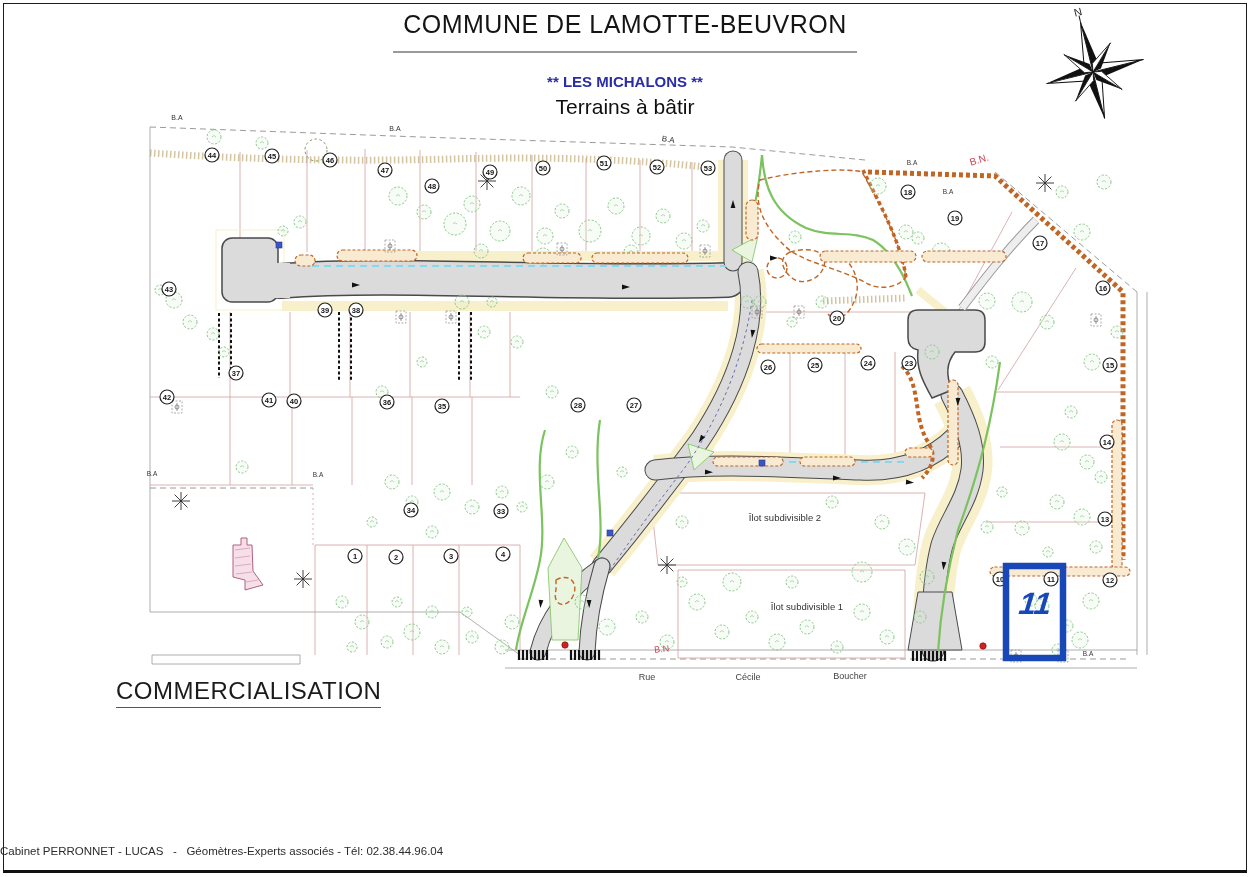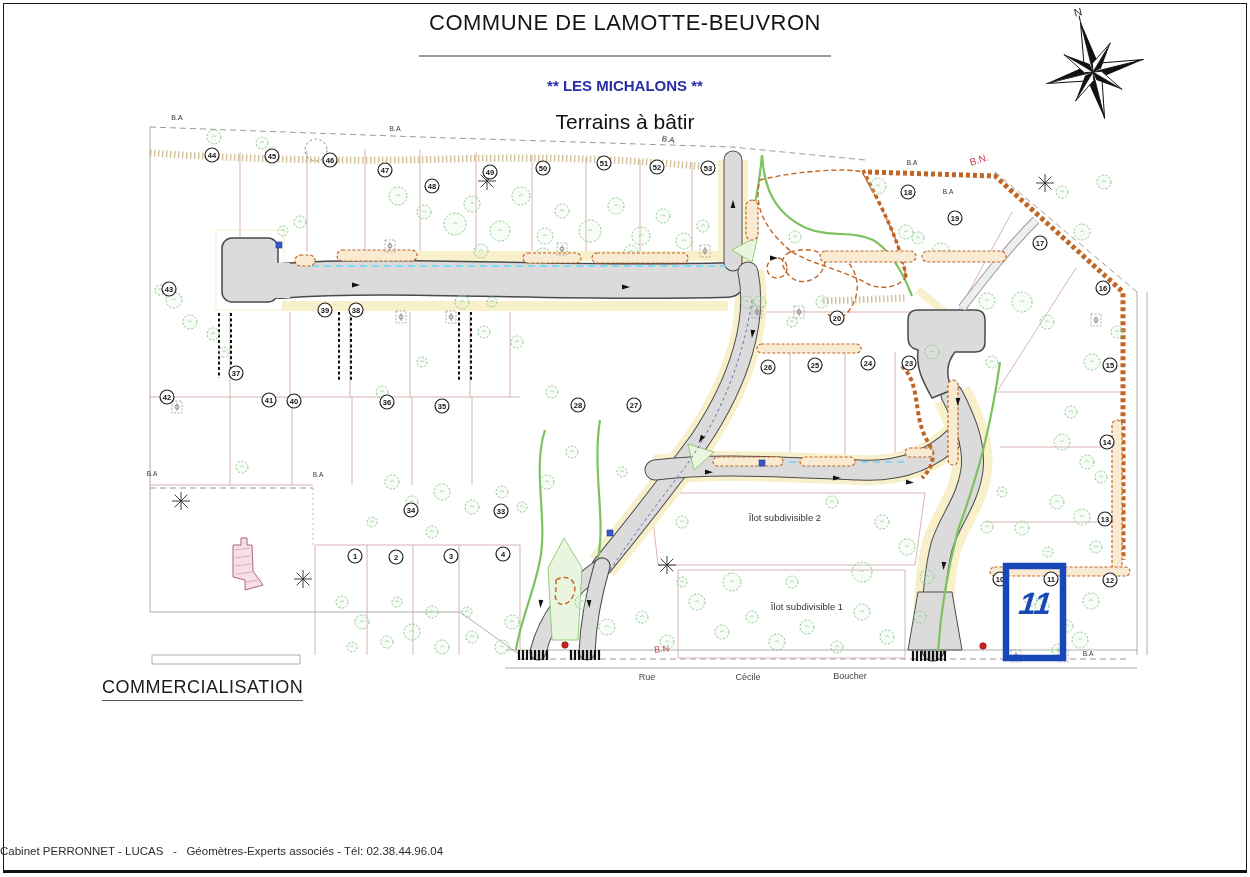--- a/index.html
+++ b/index.html
@@ -2,26 +2,26 @@
 <html><head>
 <meta charset="utf-8">
 <style>
   html,body{margin:0;padding:0;background:#e8e8e8;}
   #page{position:relative;width:1250px;height:877px;background:#ffffff;
         font-family:"Liberation Sans", sans-serif;overflow:hidden;}
   #frame{position:absolute;left:3px;top:3px;right:3px;bottom:4px;
          border:1.5px solid #1c1c1c;border-bottom:3px solid #111;pointer-events:none;}
   
   #hdr{position:absolute;left:0;top:10px;width:100%;text-align:center;}
-  #title{display:inline-block;font-size:22px;letter-spacing:.5px;color:#141414;
-         border-bottom:2px solid #9a9a9a;padding:0 10px 19px 10px;font-weight:400;}
+  #title{display:inline-block;font-size:25px;letter-spacing:.5px;color:#141414;
+         border-bottom:2px solid #9a9a9a;padding:0 10px 12px 10px;font-weight:400;}
   #sub1{margin-top:20px;font-size:15px;font-weight:bold;color:#2a2da6;}
-  #sub2{margin-top:16px;font-size:21px;color:#101010;}
+  #sub2{margin-top:5px;font-size:21px;color:#101010;}
   
-  #comm{position:absolute;left:102px;top:677px;font-size:18px;color:#1b1b1b;
+  #comm{position:absolute;left:116px;top:677px;font-size:24px;color:#1b1b1b;
         border-bottom:1.5px solid #555;padding-bottom:2px;letter-spacing:.5px;}
   #foot{position:absolute;left:0;top:845px;width:100%;text-align:left;
         font-size:11.5px;color:#2c2c2c;}
   
   #map-svg{position:absolute;left:0;top:0;}
   .pl{stroke:#d2a0a0;stroke-width:.8;fill:none;}
   .pl2{stroke:#d2a0a0;stroke-width:.8;fill:none;stroke-dasharray:2 3;}
   .bnd{stroke:#8f8f8f;stroke-width:.9;fill:none;stroke-dasharray:6 4;}
   .bnd2{stroke:#9a9a9a;stroke-width:.8;fill:none;}
   .hach{stroke:#d4c4a0;stroke-width:7;fill:none;stroke-dasharray:1.5 2.5;}

